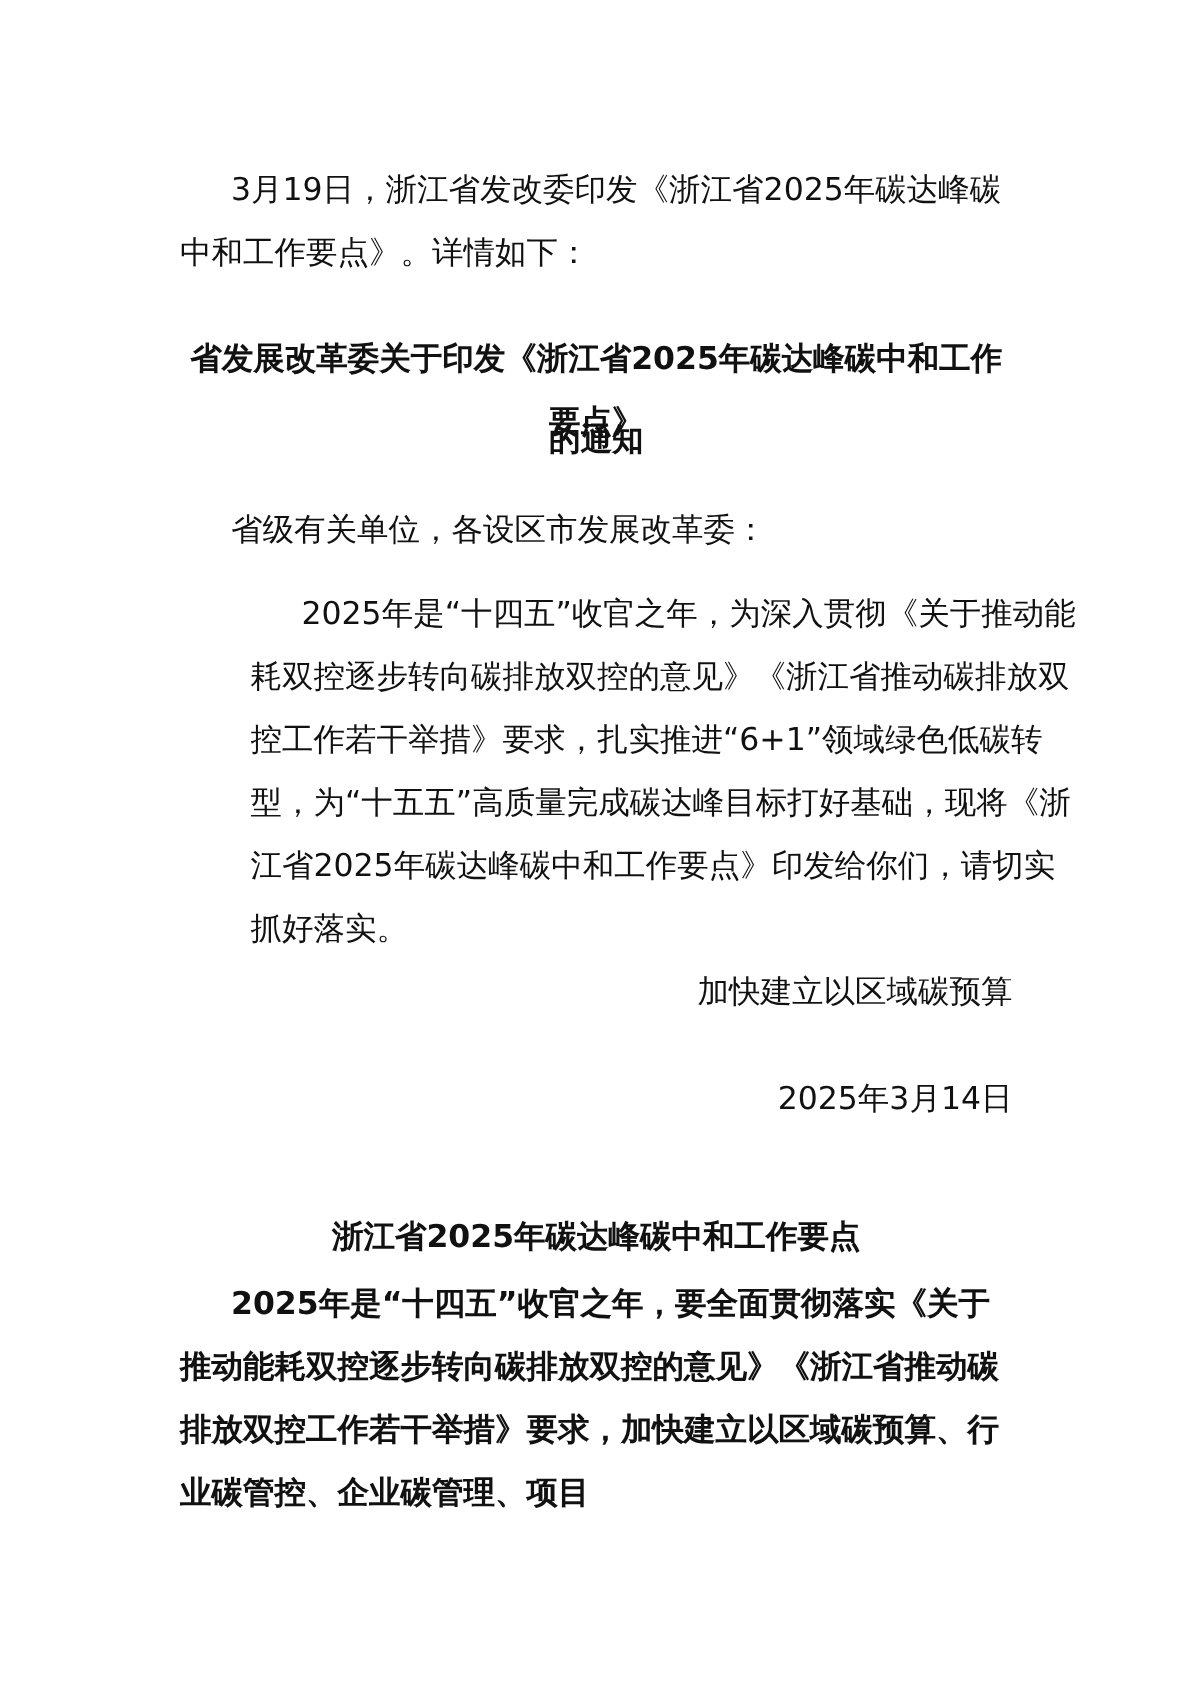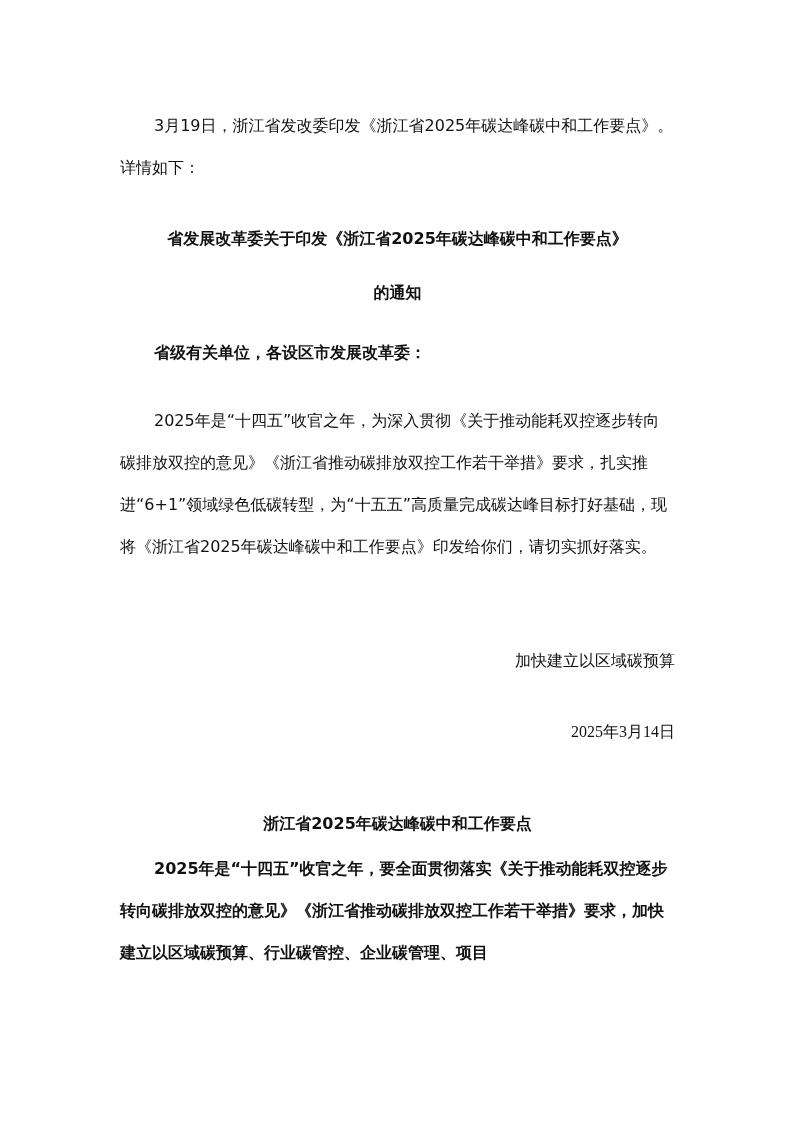--- a/index.html
+++ b/index.html
@@ -1,35 +1,35 @@
 <!DOCTYPE html>
 <html><head>
   <meta charset="utf-8">
   <style>
     html, body { margin: 0; padding: 0; background: #ffffff; }
     body { width: 793px; height: 1122px; position: relative; overflow: hidden;
            font-family: "DejaVu Sans", "Liberation Sans", sans-serif; color: #111111; }
     .page { position: absolute; left: 120px; top: 0; width: 555px; }
-    .p { position: absolute; left: 0; width: 555px; font-size: 16px; line-height: 42px; margin: 0; }
+    .p { position: absolute; left: 0; width: 555px; font-size: 21px; line-height: 42px; margin: 0; }
     .indent { text-indent: 34px; }
     .center { text-align: center; font-weight: bold; }
     .right { text-align: right; }
   </style>
 </head>
 <body>
 
 <div class="page">
   <p class="p indent" style="top:105px;">3月19日，浙江省发改委印发《浙江省2025年碳达峰碳中和工作要点》。详情如下：</p>
 
   <p class="p center" style="top:218px;">省发展改革委关于印发《浙江省2025年碳达峰碳中和工作要点》</p>
   <p class="p center" style="top:272px;">的通知</p>
 
-  <p class="p indent" style="top:332px;font-weight:bold;">省级有关单位，各设区市发展改革委：</p>
+  <p class="p indent" style="top:332px;">省级有关单位，各设区市发展改革委：</p>
 
-  <p class="p indent" style="top:400px;">2025年是“十四五”收官之年，为深入贯彻《关于推动能耗双控逐步转向碳排放双控的意见》《浙江省推动碳排放双控工作若干举措》要求，扎实推进“6+1”领域绿色低碳转型，为“十五五”高质量完成碳达峰目标打好基础，现将《浙江省2025年碳达峰碳中和工作要点》印发给你们，请切实抓好落实。</p>
+  <p class="p indent" style="top:388px;margin-left:47px;">2025年是“十四五”收官之年，为深入贯彻《关于推动能耗双控逐步转向碳排放双控的意见》《浙江省推动碳排放双控工作若干举措》要求，扎实推进“6+1”领域绿色低碳转型，为“十五五”高质量完成碳达峰目标打好基础，现将《浙江省2025年碳达峰碳中和工作要点》印发给你们，请切实抓好落实。</p>
 
   <p class="p right" style="top:640px;">加快建立以区域碳预算</p>
-  <p class="p right" style="top:711px;font-family:Liberation Serif, serif;">2025年3月14日</p>
+  <p class="p right" style="top:711px;">2025年3月14日</p>
 
   <p class="p center" style="top:803px;">浙江省2025年碳达峰碳中和工作要点</p>
 
   <p class="p indent" style="top:848px;font-weight:bold;">2025年是“十四五”收官之年，要全面贯彻落实《关于推动能耗双控逐步转向碳排放双控的意见》《浙江省推动碳排放双控工作若干举措》要求，加快建立以区域碳预算、行业碳管控、企业碳管理、项目</p>
 </div>
 
 </body></html>

